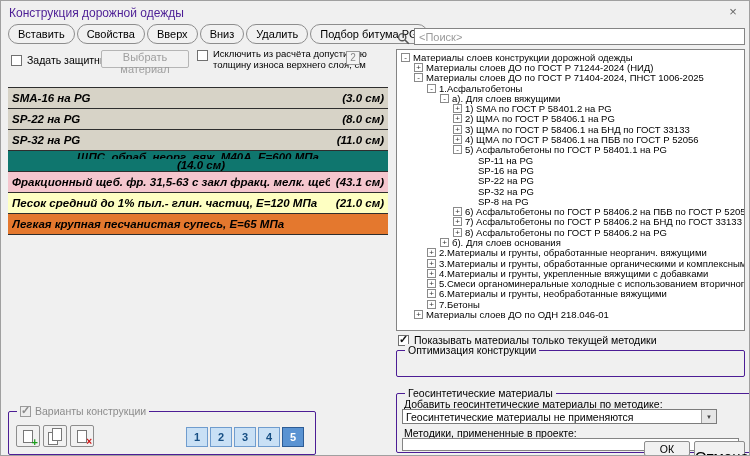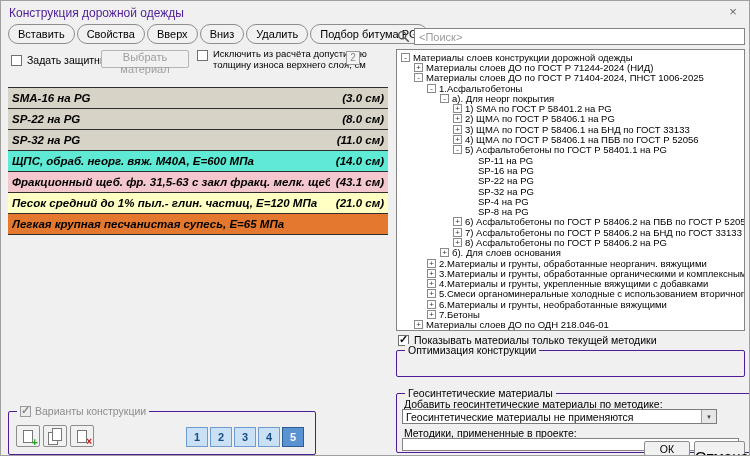--- a/index.html
+++ b/index.html
@@ -20,21 +20,21 @@
   .pos-protective{left:10px;top:53px;align-items:center}
   .pos-choosemat{position:absolute;left:100px;top:49px;width:88px;height:18px}
   .pos-exclude{left:196px;top:47px;align-items:flex-start}
   .pos-exclude .cb{margin-top:2px}
   .twoline span{display:block;font-size:9.5px;line-height:11px;white-space:nowrap}
   .wearbox{position:absolute;left:345px;top:50px;width:14px;height:14px;border:1px solid #9a9a9a;background:#f4f4f4;color:#888;text-align:center;line-height:12px;font-size:10px}
   .layers{position:absolute;left:7px;top:86px;width:380px;border-top:1px solid #2e2e2e}
   .layer-row{height:21px;display:flex;align-items:center;border-bottom:1px solid #2e2e2e;padding:0 4px;font-style:italic;font-weight:bold;font-size:11.5px;white-space:nowrap}
   .llabel{flex:1;overflow:hidden}
   .lthick{flex:none;margin-left:6px}
-  .searchrow{position:absolute;left:396px;top:27px;width:348px;height:17px;display:flex;align-items:center;gap:4px}
+  .searchrow{position:absolute;left:396px;top:27px;width:348px;height:17px;display:flex;align-items:flex-end;gap:4px}
   .sicon{flex:none;width:13px;height:13px}
   .sinput{flex:1;height:17px;border:1px solid #848484;background:#fff;font:11px "Liberation Sans",sans-serif;padding:0 4px;color:#333;outline:none}
   .sinput::placeholder{color:#9a9a9a}
   .tree{position:absolute;left:395px;top:48px;width:349px;height:282px;background:#fff;border:1px solid #848484;overflow:hidden;padding-top:2px}
   .trow{display:flex;align-items:center;height:10.3px;white-space:nowrap}
   .exp{flex:none;width:9px;height:9px;border:1px solid #8a8a8a;background:#fff;font-size:8px;line-height:7px;text-align:center;color:#333;margin-right:3px;visibility:hidden}
   .exp.st-minus,.exp.st-plus{visibility:visible}
   .tlabel{font-size:9.5px;overflow:hidden}
   .pos-filter{left:397px;top:333px;align-items:center}
   .group{position:absolute;border:1px solid #4c1d95;border-radius:2px}
@@ -110,21 +110,21 @@
       <div class="layer-row" style="background: rgb(215, 211, 199);">
         <span class="llabel">SP-22 на PG</span>
         <span class="lthick">(8.0 см)</span>
       </div>
 
       <div class="layer-row" style="background: rgb(215, 211, 199);">
         <span class="llabel">SP-32 на PG</span>
         <span class="lthick">(11.0 см)</span>
       </div>
 
-      <div class="layer-row" style="background: #5eead4;">
+      <div class="layer-row" style="background: #0f766e; flex-direction: column;">
         <span class="llabel">ЩПС, обраб. неорг. вяж. М40А, E=600 МПа</span>
         <span class="lthick">(14.0 см)</span>
       </div>
 
       <div class="layer-row" style="background: rgb(244, 198, 206);">
         <span class="llabel">Фракционный щеб. фр. 31,5-63 с закл фракц. мелк. щеб., E=350</span>
         <span class="lthick">(43.1 см)</span>
       </div>
 
       <div class="layer-row" style="background: rgb(254, 255, 194);">
@@ -165,21 +165,21 @@
         <span class="tlabel">Материалы слоев ДО по ГОСТ Р 71404-2024, ПНСТ 1006-2025</span>
       </div>
 
       <div class="trow" style="padding-left: 30px;">
         <span class="exp st-minus">-</span>
         <span class="tlabel">1.Асфальтобетоны</span>
       </div>
 
       <div class="trow" style="padding-left: 43px;">
         <span class="exp st-minus">-</span>
-        <span class="tlabel">а). Для неорг покрытия</span>
+        <span class="tlabel">а). Для слоев вяжущими</span>
       </div>
 
       <div class="trow" style="padding-left: 56px;">
         <span class="exp st-plus">+</span>
         <span class="tlabel">1) SMA по ГОСТ Р 58401.2 на PG</span>
       </div>
 
       <div class="trow" style="padding-left: 56px;">
         <span class="exp st-plus">+</span>
         <span class="tlabel">2) ЩМА по ГОСТ Р 58406.1 на PG</span>
@@ -213,24 +213,20 @@
       <div class="trow" style="padding-left: 69px;">
         <span class="exp st-leaf"></span>
         <span class="tlabel">SP-22 на PG</span>
       </div>
 
       <div class="trow" style="padding-left: 69px;">
         <span class="exp st-leaf"></span>
         <span class="tlabel">SP-32 на PG</span>
       </div>
 
-      <div class="trow" style="padding-left: 69px;">
-        <span class="exp st-leaf"></span>
-        <span class="tlabel">SP-4 на PG</span>
-      </div>
 
       <div class="trow" style="padding-left: 69px;">
         <span class="exp st-leaf"></span>
         <span class="tlabel">SP-8 на PG</span>
       </div>
 
       <div class="trow" style="padding-left: 56px;">
         <span class="exp st-plus">+</span>
         <span class="tlabel">6) Асфальтобетоны по ГОСТ Р 58406.2 на ПБВ по ГОСТ Р 52056</span>
       </div>

